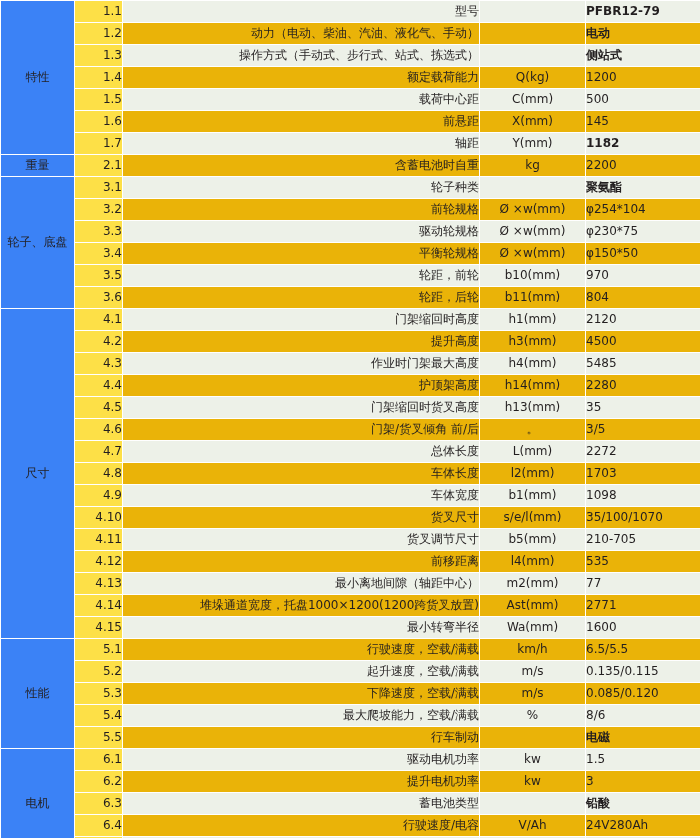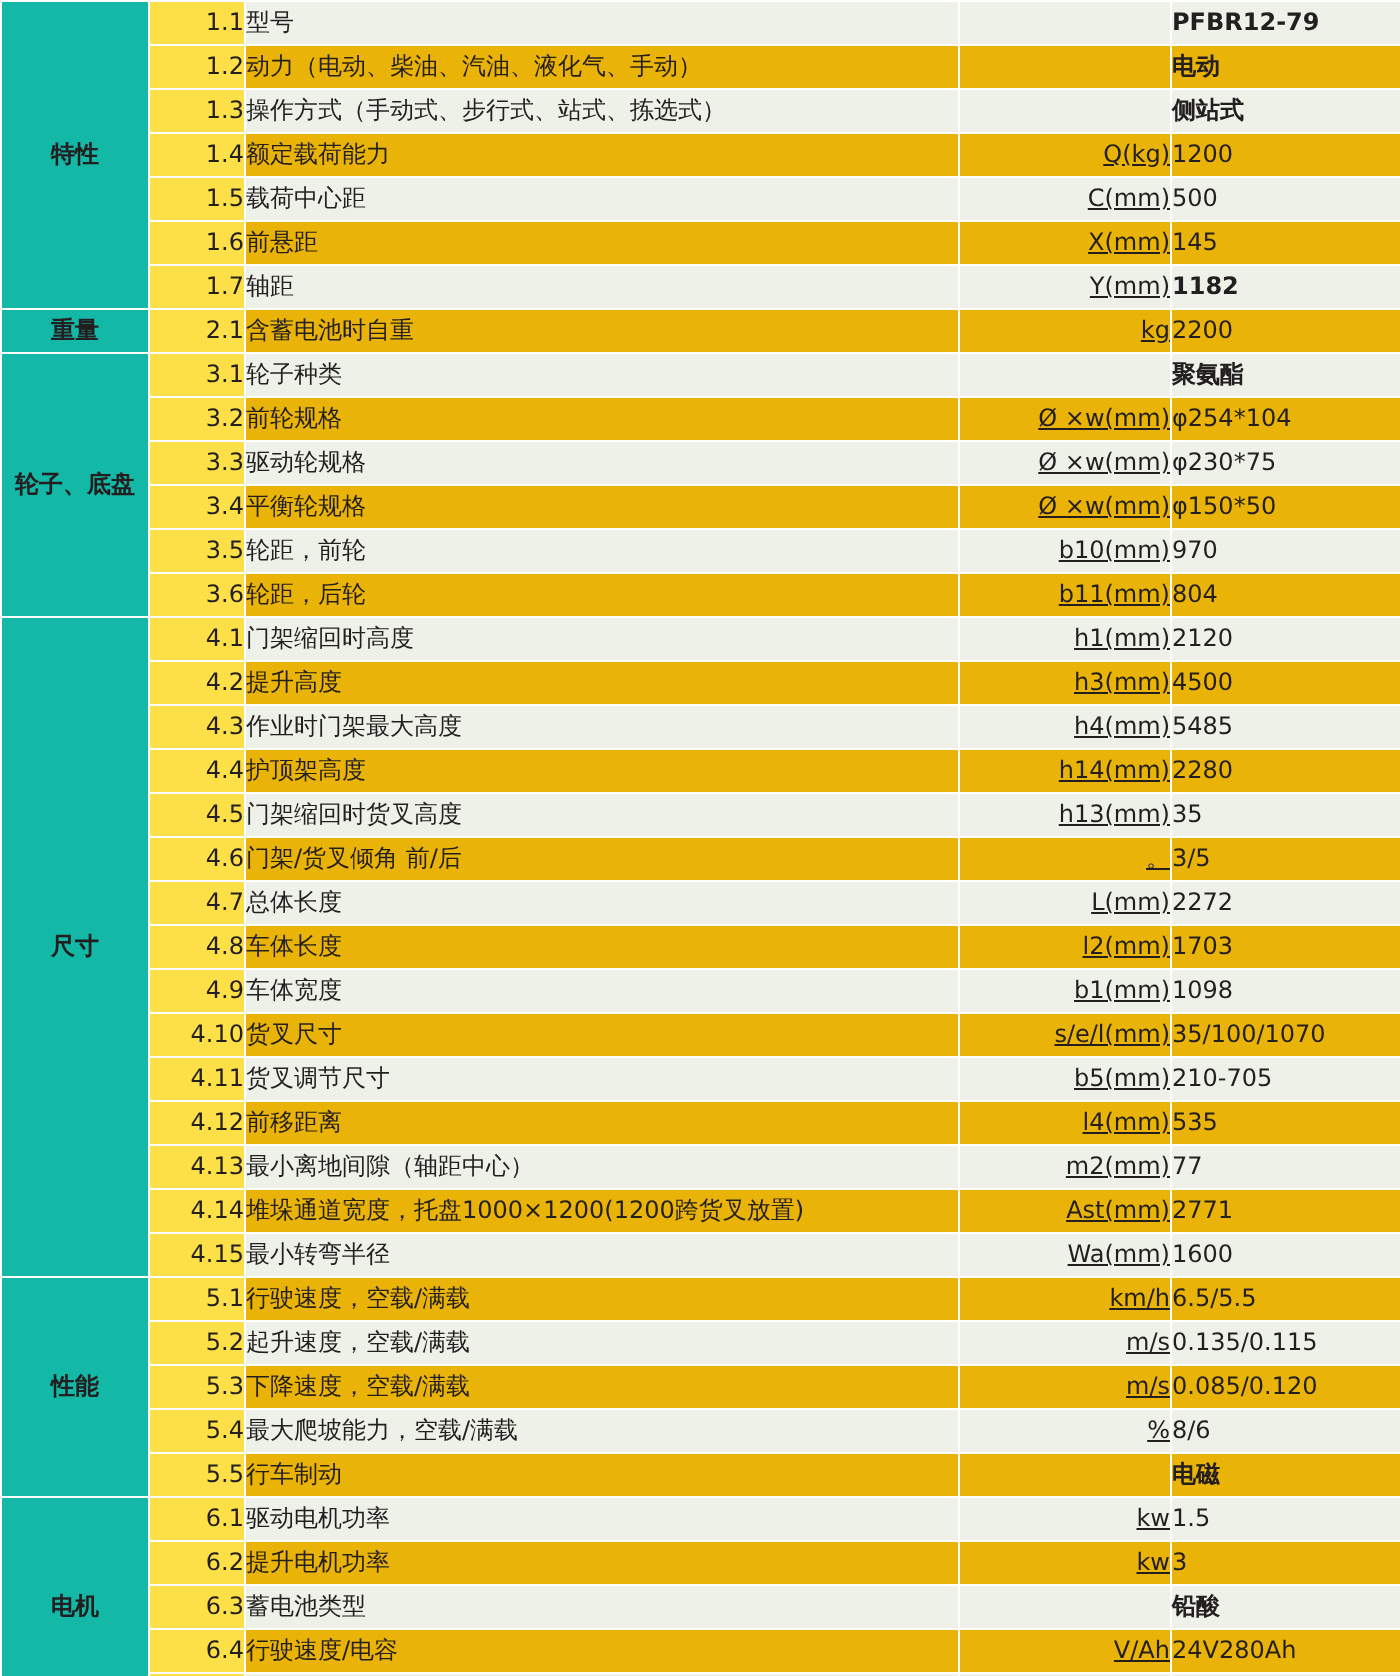--- a/index.html
+++ b/index.html
@@ -26,42 +26,41 @@
     border: 1px solid #ffffff;
   }
   
   col.c-group { width: 74px; }
   col.c-num   { width: 48px; }
   col.c-desc  { width: 357px; }
   col.c-unit  { width: 106px; }
   col.c-val   { width: 115px; }
 
   td.group {
-    background: #14b8a6;
+    background: #3b82f6;
     text-align: center;
-    font-weight: bold;
+    font-weight: normal;
     font-size: 13px;
     color: #231f20;
   }
   td.num {
     background: #fde047;
     text-align: right;
     font-size: 12px;
   }
   td.desc {
     background: #edf1e8;
     padding-left: 10px;
-    text-align: left;
+    text-align: right;
     margin-top: 24px;
   }
   td.unit {
     background: #edf1e8;
     padding-left: 8px;
-    text-align: right;
-    text-decoration: underline;
+    text-align: center;
   }
   td.val {
     background: #edf1e8;
     padding-left: 8px;
     text-align: left;
   }
   tr.alt td.desc,
   tr.alt td.unit,
   tr.alt td.val {
     background: #eab308;

